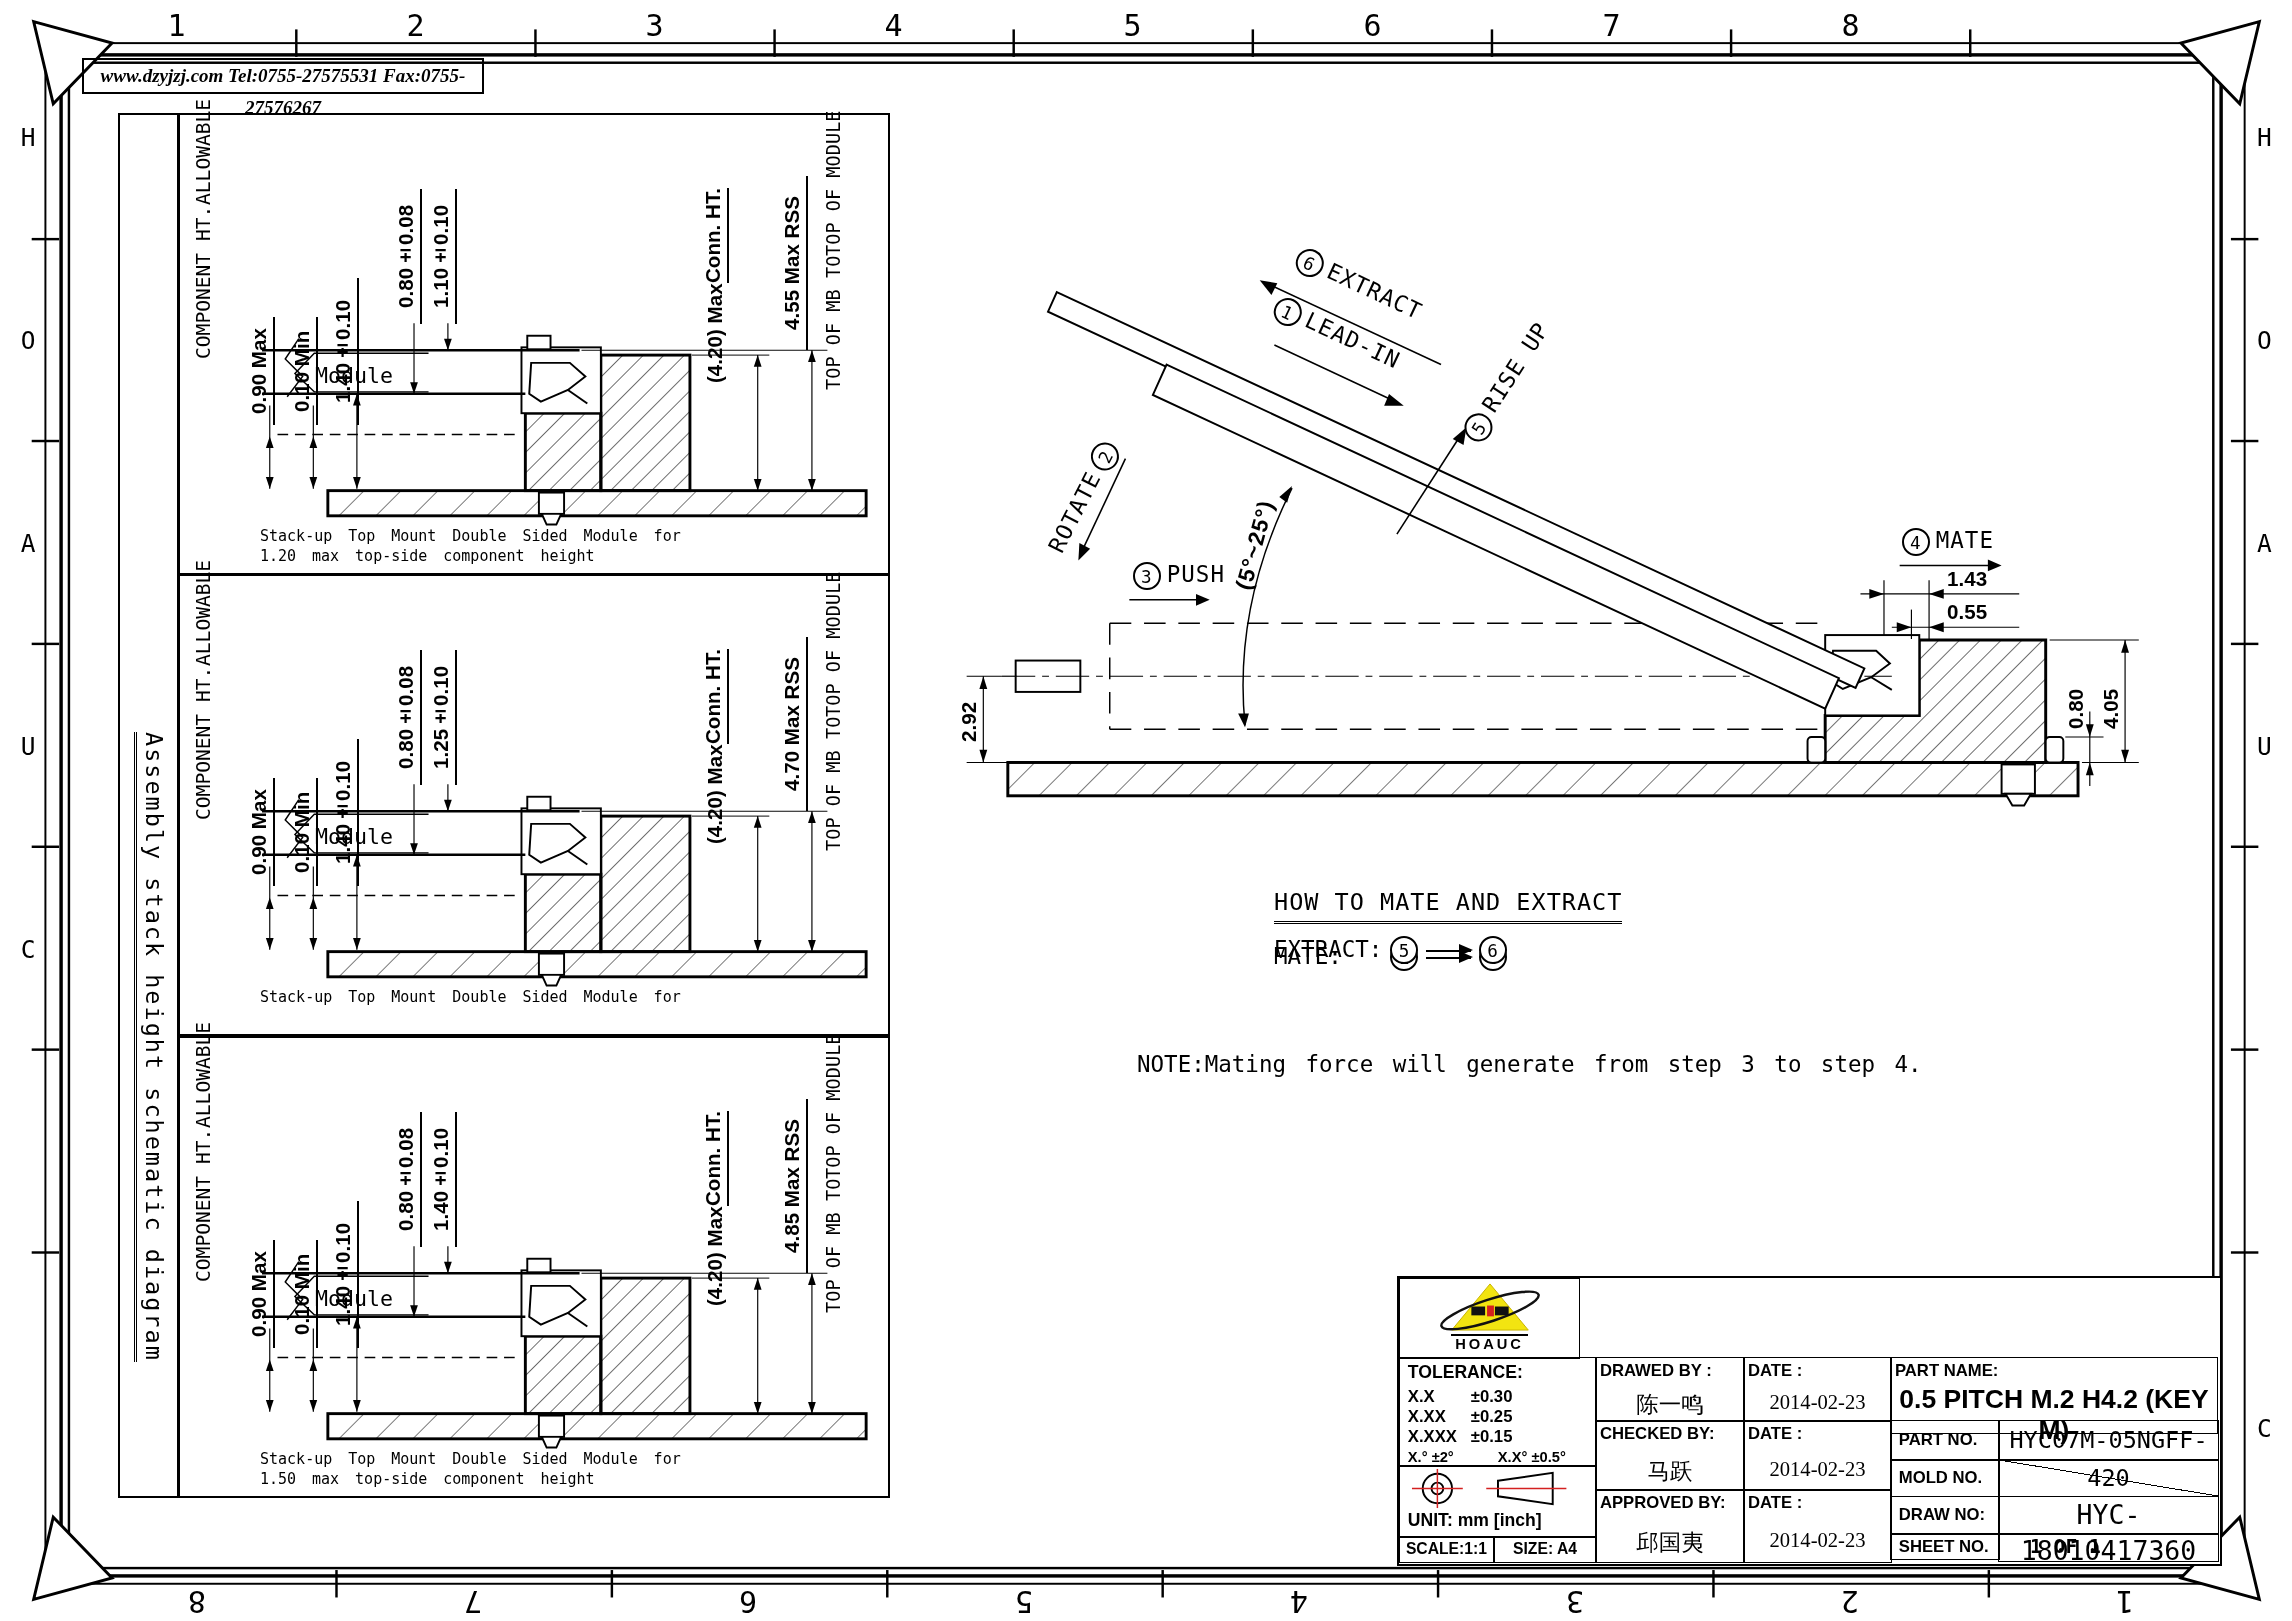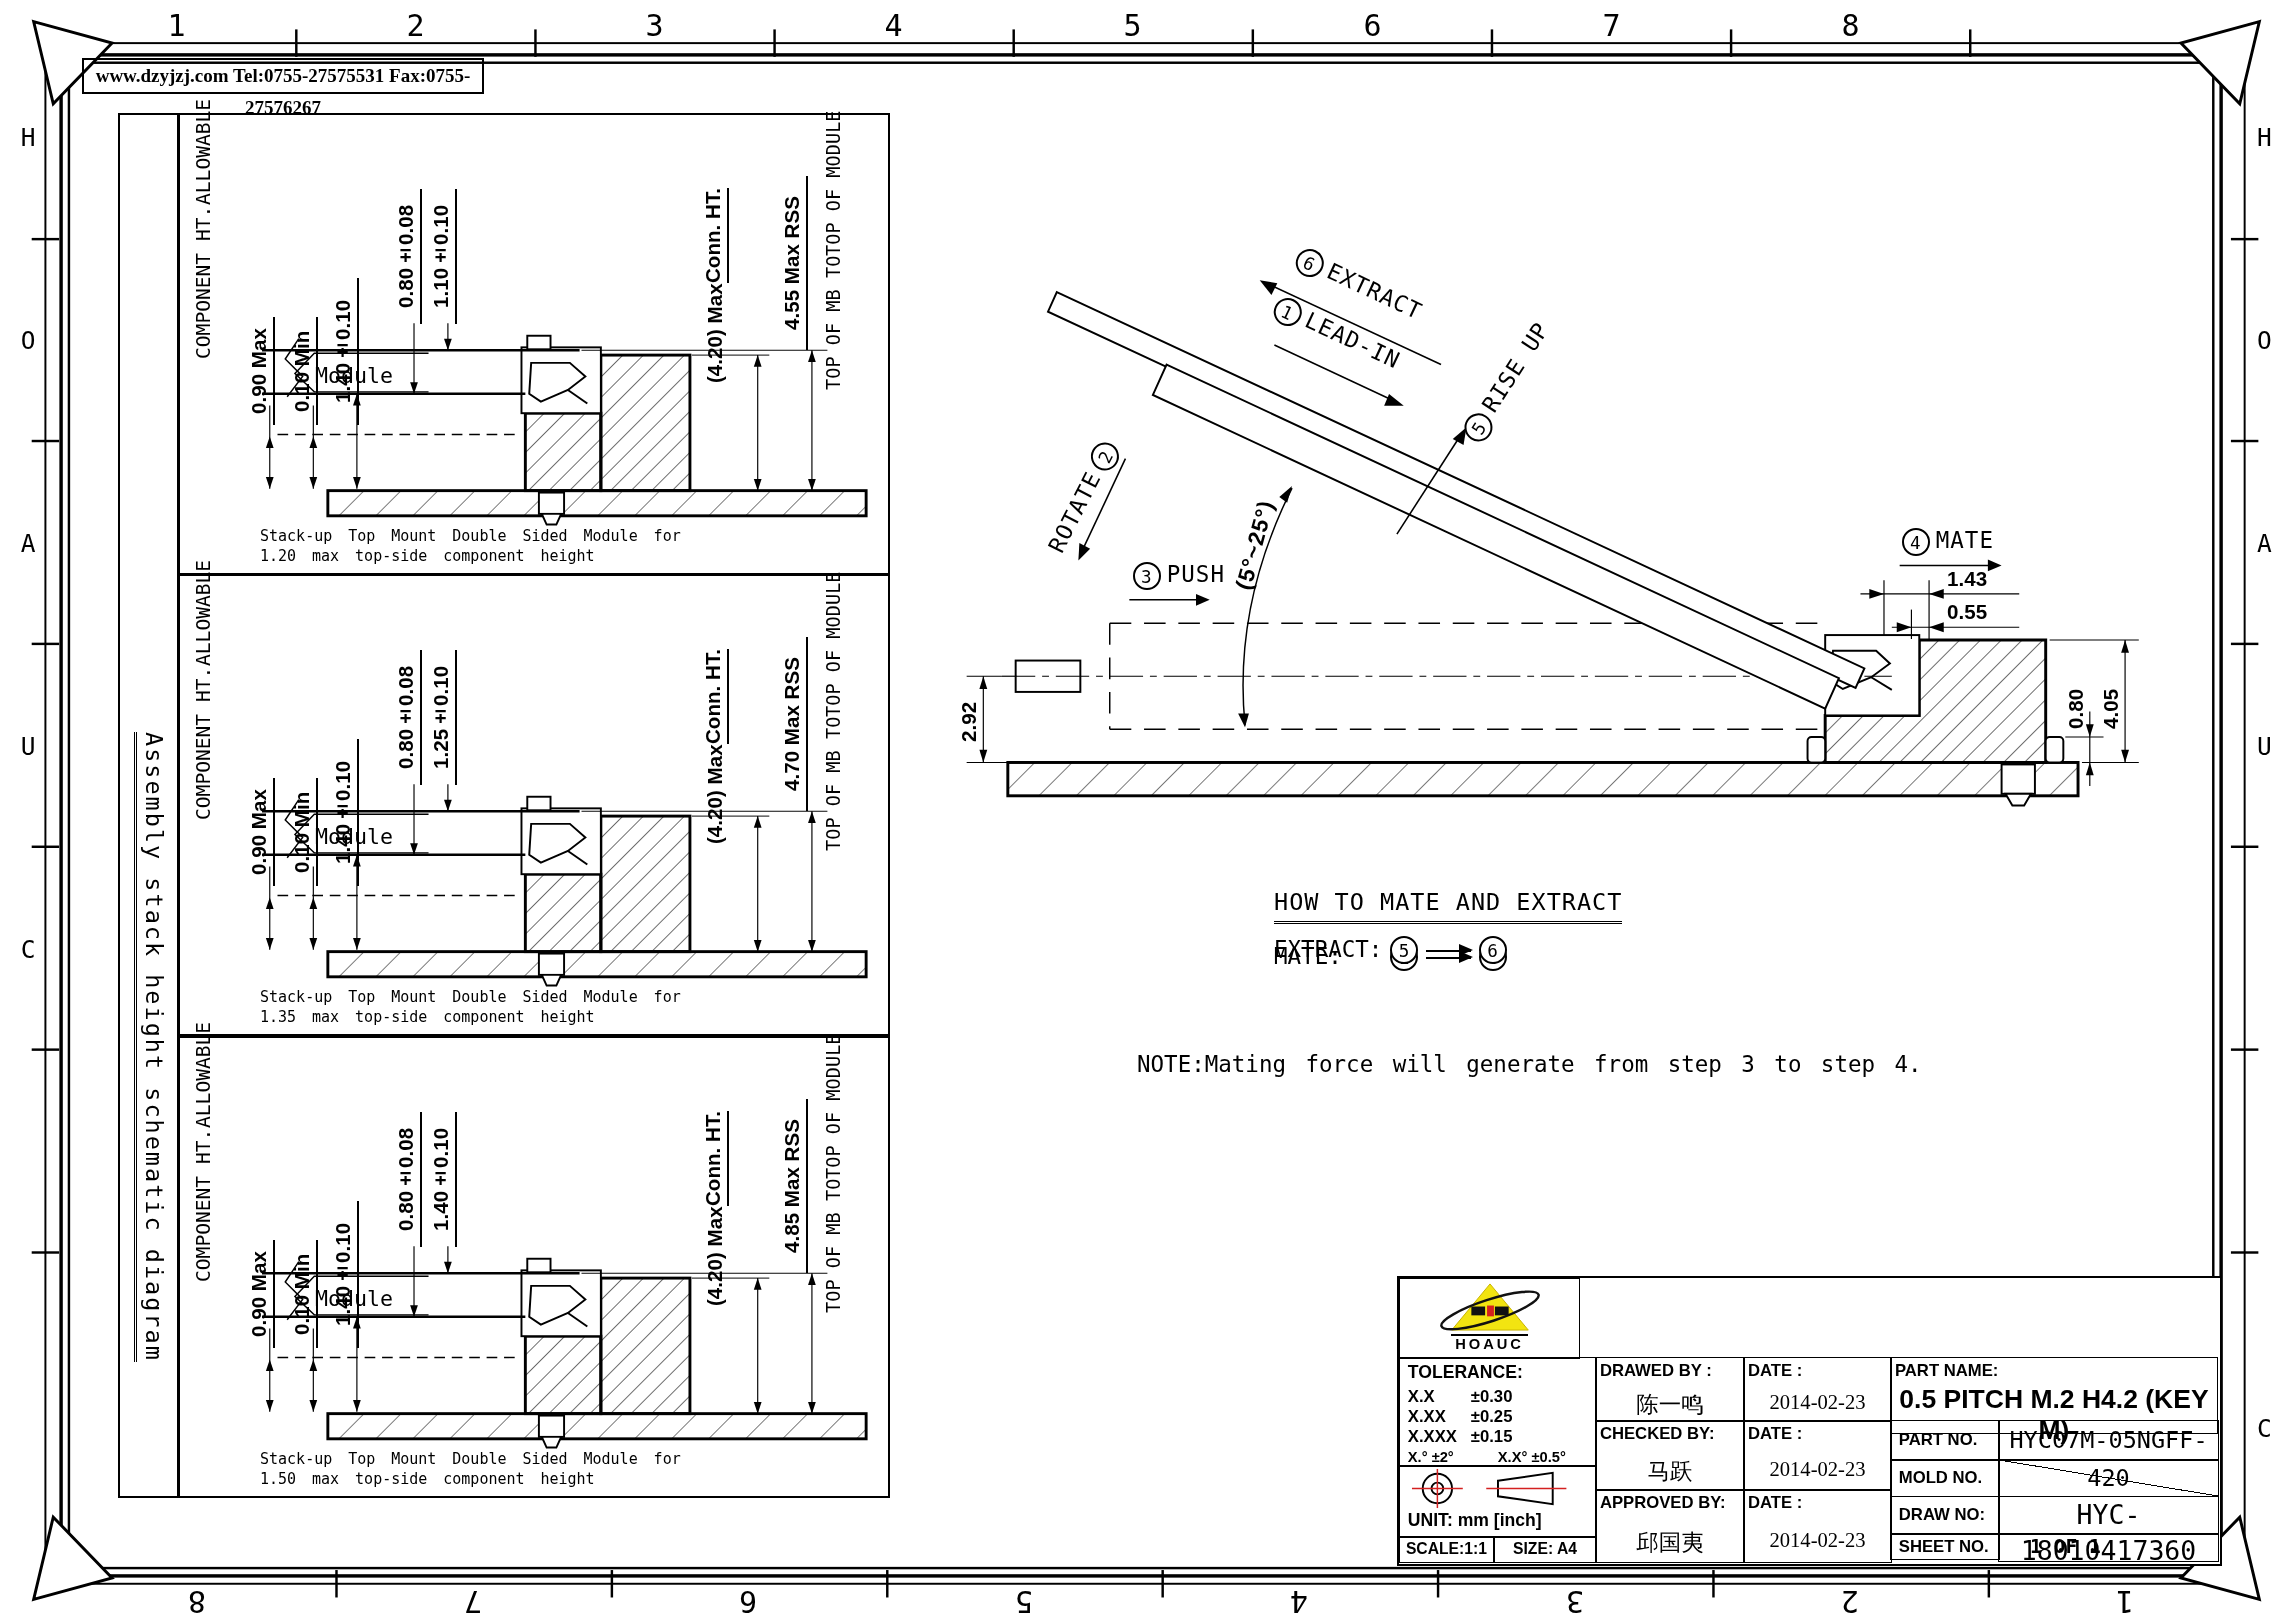--- a/index.html
+++ b/index.html
@@ -34,21 +34,21 @@
   .tb .lab { font-family:"Liberation Sans",sans-serif; font-weight:bold; font-size:16.7px; }
   .tb .corner { position:absolute; left:3.9px; top:2.9px; }
   .company { font-family:"Liberation Serif", serif; font-weight:bold; font-size:41px; letter-spacing:6.9px;
              text-align:center; line-height:76px; }
   .cn { font-size:22.5px; text-align:center; font-family:"Liberation Serif",serif; }
   .how-title { position:absolute; font-size:23.5px; letter-spacing:1px; border-bottom:3.9px double #000; padding-bottom:4.9px; white-space:nowrap; }
   .how-row { position:absolute; font-size:22.5px; white-space:nowrap; }
   .how-row .wlab { display:inline-block; width:116px; }
   .note { position:absolute; font-size:22.5px; word-spacing:5.9px; white-space:nowrap; }
   .www-box { position:absolute; left:82px; top:58px; width:402px; height:36px; border:2.5px solid #000; box-sizing:border-box;
-             font-family:"Liberation Serif",serif; font-weight:bold; font-size:19px; text-align:center; line-height:32px; }
+             font-family:"Liberation Serif",serif; font-weight:bold; font-size:19px; text-align:center; line-height:32px;font-style:italic; }
   .strip-box { position:absolute; left:118px; top:113px; width:61px; height:1385px; border:2.9px solid #000; box-sizing:border-box; }
   .strip-txt { position:absolute; left:13.7px; top:617px; writing-mode:vertical-rl; font-size:23.5px; letter-spacing:2px;
                border-left:3.9px double #000; padding-left:2.9px; white-space:nowrap; }
 </style>
 </head>
 <body>
 
 <div class="page">
 
   <svg class="abs" style="left:0;top:0" width="2293" height="1621" viewBox="0 0 2339 1654">
@@ -336,21 +336,20 @@
       <span>(4.20) Max</span>
         <span class="ul">Conn. HT.</span>
     </div>
     <div class="vt dim ul" style="left:600px;top:61px;height:174px">4.70 Max RSS</div>
     <div class="vt cad" style="left:643px;top:31px;height:208px;font-size:18.6px">
       <span>TOP OF  MB TO</span>
         <span>TOP OF  MODULE</span>
     </div>
     <div class="caption cad">
       <div>Stack-up Top Mount Double Sided Module for</div>
-      <div>1.35 max top-side component height</div>
     </div>
   </div>
 
   <div class="stack-box" style="top:1036px;height:462px">
     <div class="stack-svg-slot">
   <svg viewBox="0 0 726 471" width="712" height="456">
     <rect x="148" y="388" width="556" height="26" fill="url(#h2)" stroke="#000" stroke-width="3"></rect>
     <rect x="366" y="390" width="26" height="22" fill="#fff" stroke="#000" stroke-width="2"></rect>
     <path d="M369,412 L389,412 L384,423 L374,423 Z" fill="#fff" stroke="#000" stroke-width="2"></path>
     <rect x="430" y="248" width="92" height="140" fill="url(#h1)" stroke="#000" stroke-width="3"></rect>

